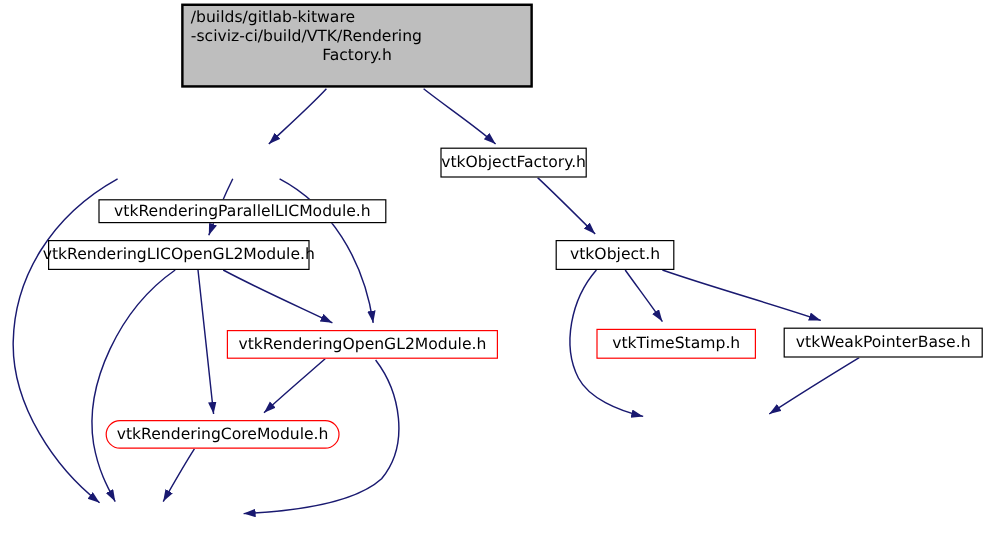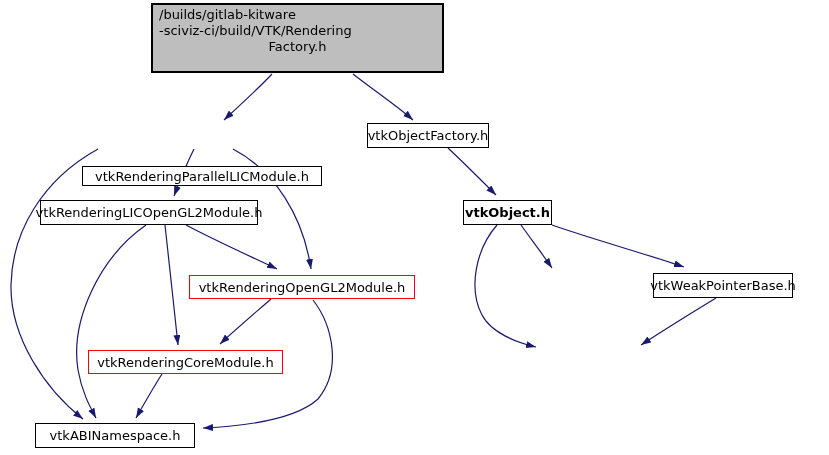--- a/index.html
+++ b/index.html
@@ -69,25 +69,25 @@
     <div class="line">-sciviz-ci/build/VTK/Rendering</div>
     <div class="line">Factory.h</div>
   </div>
 
   <div class="node" style="left:82px; top:124px; width:240px; height:20px;margin-top:42px;">vtkRenderingParallelLICModule.h</div>
 
   <div class="node" style="left:367px; top:123px; width:122px; height:25px;">vtkObjectFactory.h</div>
 
   <div class="node" style="left:40px; top:200px; width:218px; height:25px;">vtkRenderingLICOpenGL2Module.h</div>
 
-  <div class="node" style="left:463px; top:200px; width:89px; height:25px;font-weight:bold;">vtkObject.h</div>
+  <div class="node" style="left:463px; top:200px; width:99px; height:25px;">vtkObject.h</div>
 
   <div class="node red" style="left:189px; top:275px; width:226px; height:24px;">vtkRenderingOpenGL2Module.h</div>
 
+  <div class="node red" style="left:497px; top:274px; width:133px; height:25px;">vtkTimeStamp.h</div>
 
-  <div class="node" style="left:653px; top:273px; width:140px; height:25px;">vtkWeakPointerBase.h</div>
+  <div class="node" style="left:653px; top:273px; width:166px; height:25px;">vtkWeakPointerBase.h</div>
 
-  <div class="node red" style="left:88px; top:350px; width:195px; height:24px;">vtkRenderingCoreModule.h</div>
+  <div class="node red" style="left:88px; top:350px; width:195px; height:24px;border-radius:12px;">vtkRenderingCoreModule.h</div>
 
 
-  <div class="node" style="left:35px; top:423px; width:160px; height:25px;">vtkABINamespace.h</div>
 
 </div>
 
 </body></html>

